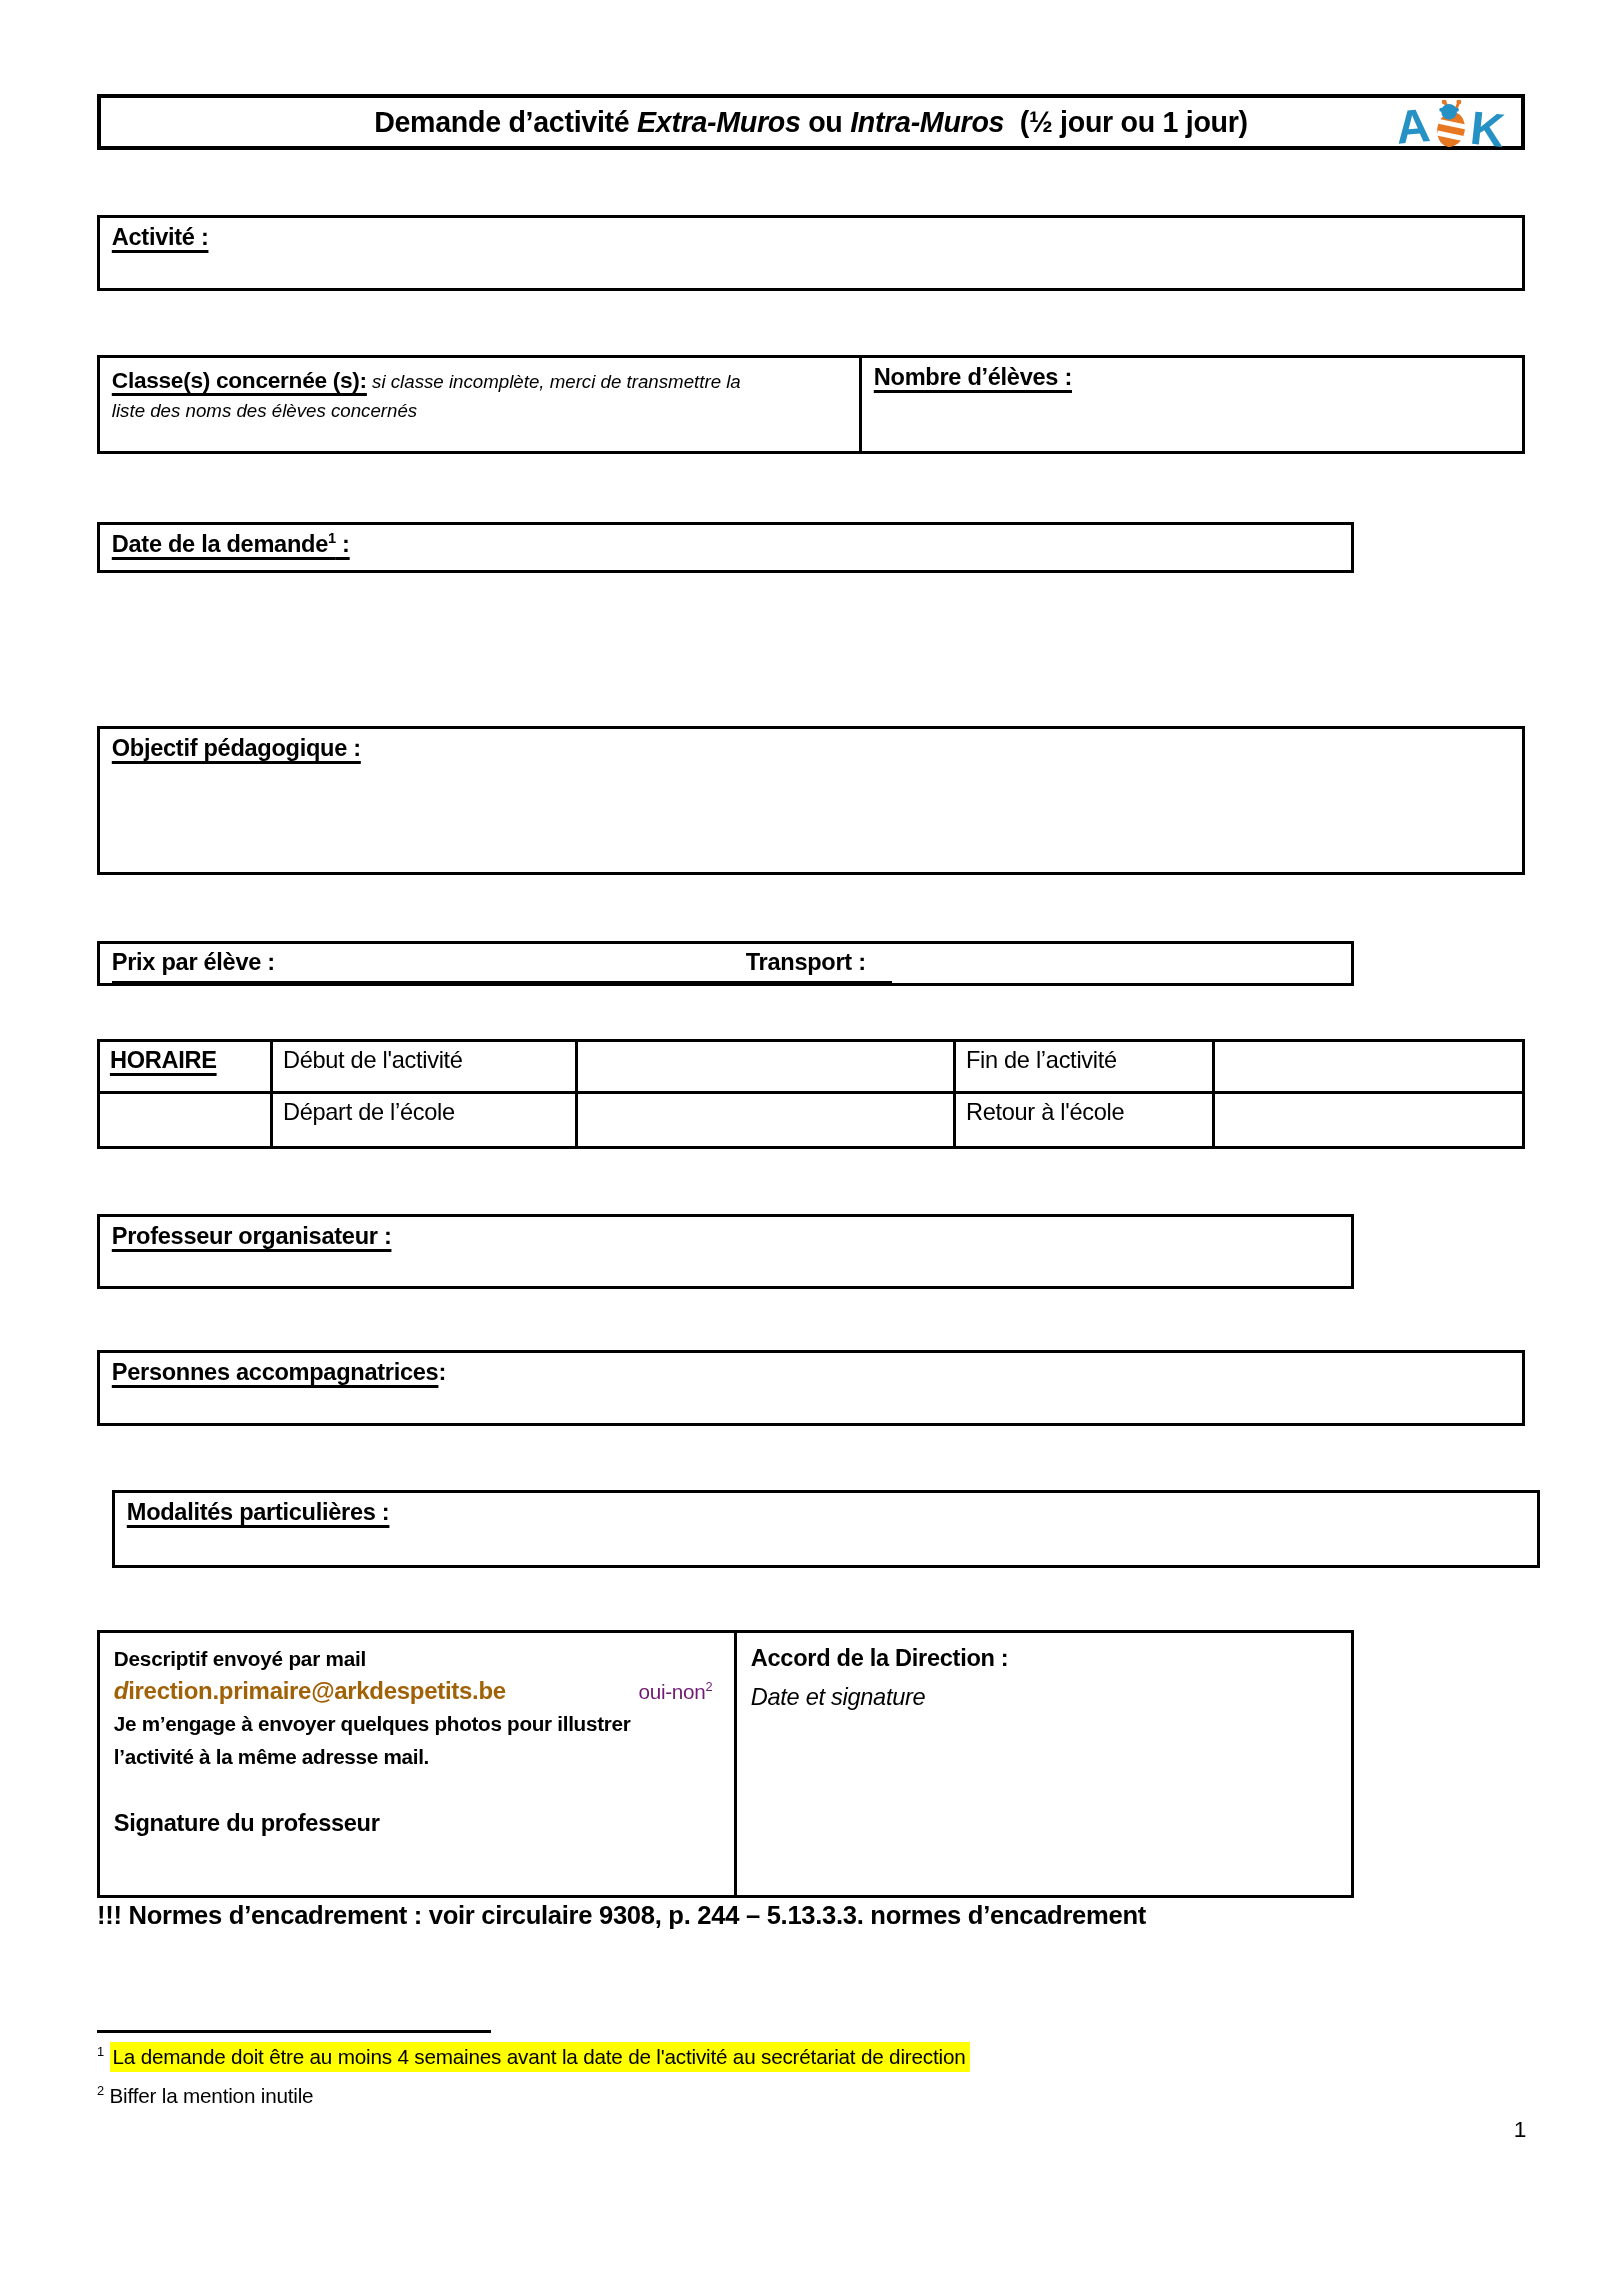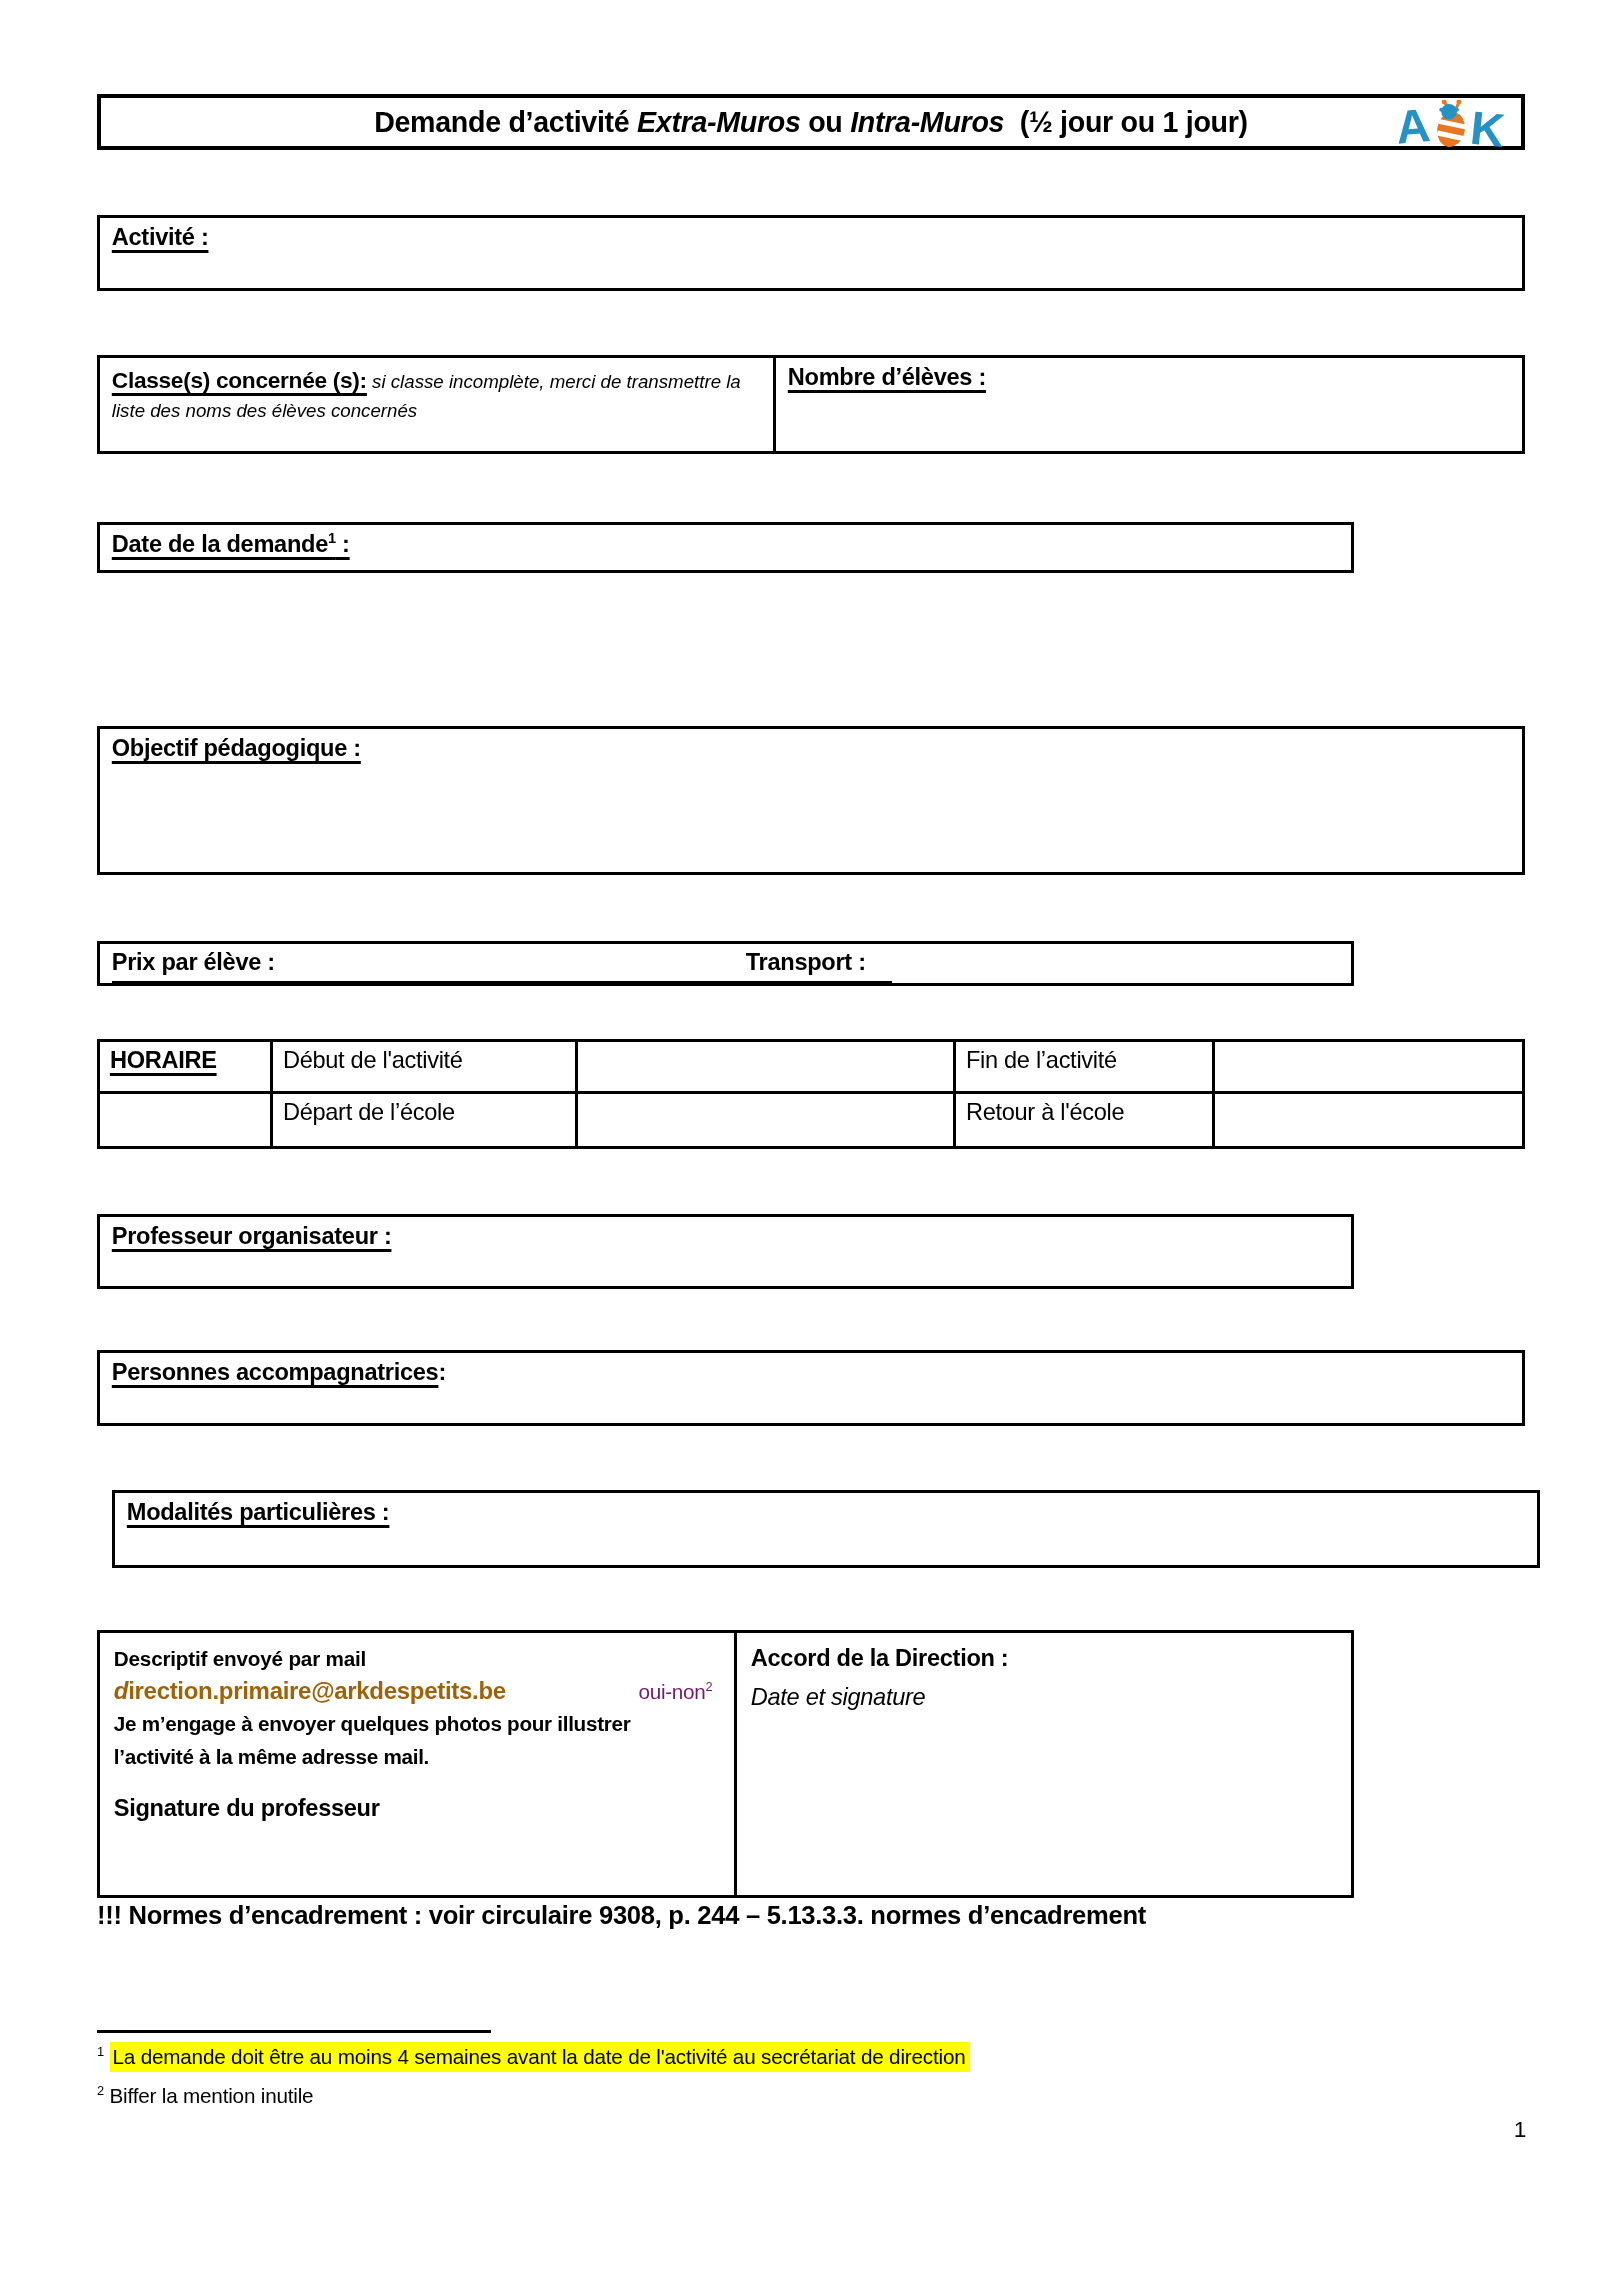--- a/index.html
+++ b/index.html
@@ -21,21 +21,21 @@
   .title-text{font-size:28.6px;font-weight:bold;white-space:nowrap;}
   .title-text .it{font-style:italic;}
   .title-text .sfx{margin-left:7.9px;}
   .logo{position:absolute;right:9.9px;top:2px;width:116px;height:49px;}
 
   
   .box-activite{left:97px;top:215px;width:1428px;height:76px;}
 
   
   .tbl-classe{left:97px;top:355px;width:1428px;height:99px;display:flex;}
-  .tbl-classe .c1{width:676px;border-right:3.9px solid #000;padding:5.9px 11.8px;box-sizing:border-box;}
+  .tbl-classe .c1{width:762px;border-right:3.9px solid #000;padding:5.9px 11.8px;box-sizing:border-box;}
   .tbl-classe .c2{flex:1;padding:5.9px 11.8px;box-sizing:border-box;}
   .classe-note{font-size:18.7px;font-style:italic;font-weight:normal;text-decoration:none;letter-spacing:0;}
   .classe-p{max-width:650px;line-height:1.45;}
 
   
   .tbl-date{left:97px;top:522px;width:1257px;height:51px;display:flex;}
   .tbl-date .c1{width:647px;border-right:3px solid #000;padding:5.9px 11.8px;box-sizing:border-box;}
   .tbl-date .c2{flex:1;padding:5.9px 11.8px;box-sizing:border-box;}
 
   .box-lieu{left:97px;top:624px;width:1428px;height:46px;}
@@ -63,21 +63,21 @@
   
   .tbl-bottom{left:97px;top:1630px;width:1257px;height:268px;display:flex;}
   .tbl-bottom .c1{width:637px;border-right:3px solid #000;padding:9.9px 13.8px;box-sizing:border-box;}
   .tbl-bottom .c2{flex:1;padding:9.9px 13.8px;box-sizing:border-box;}
   .desc-line{font-weight:bold;font-size:20.7px;line-height:31.5px;letter-spacing:-0.2px;}
   .mail-row{display:flex;align-items:baseline;justify-content:space-between;padding-right:7.9px;line-height:33px;}
   .email-link{color:#a16207;font-size:24px;font-weight:bold;display:inline-block;}
   .email-link::first-letter{font-style:italic;}
   .ouinon{font-weight:normal;font-size:20.7px;color:#701a75;}
   .engage{font-weight:bold;font-size:20.7px;max-width:554px;line-height:32.5px;}
-  .sig{font-weight:bold;font-size:23.6px;margin-top:22px;}
+  .sig{font-weight:bold;font-size:23.6px;margin-top:37px;}
   .accord{font-weight:bold;font-size:23.6px;line-height:31.5px;}
   .datesig{font-style:italic;font-size:23.6px;margin-top:9.9px;}
 
   .normes{left:97px;top:1901px;width:1428px;font-weight:bold;font-size:25.6px;}
 
   .fn-rule{left:97px;top:2030px;width:394px;height:3px;background:#000;}
   .fn{font-size:20.7px;letter-spacing:-0.2px;}
   .fn1{left:97px;top:2045px;width:1281px;}
   .fn2{left:97px;top:2084px;width:788px;}
   .hl{background:#ffff00;padding:3px 4.9px 3.9px 3px;}

